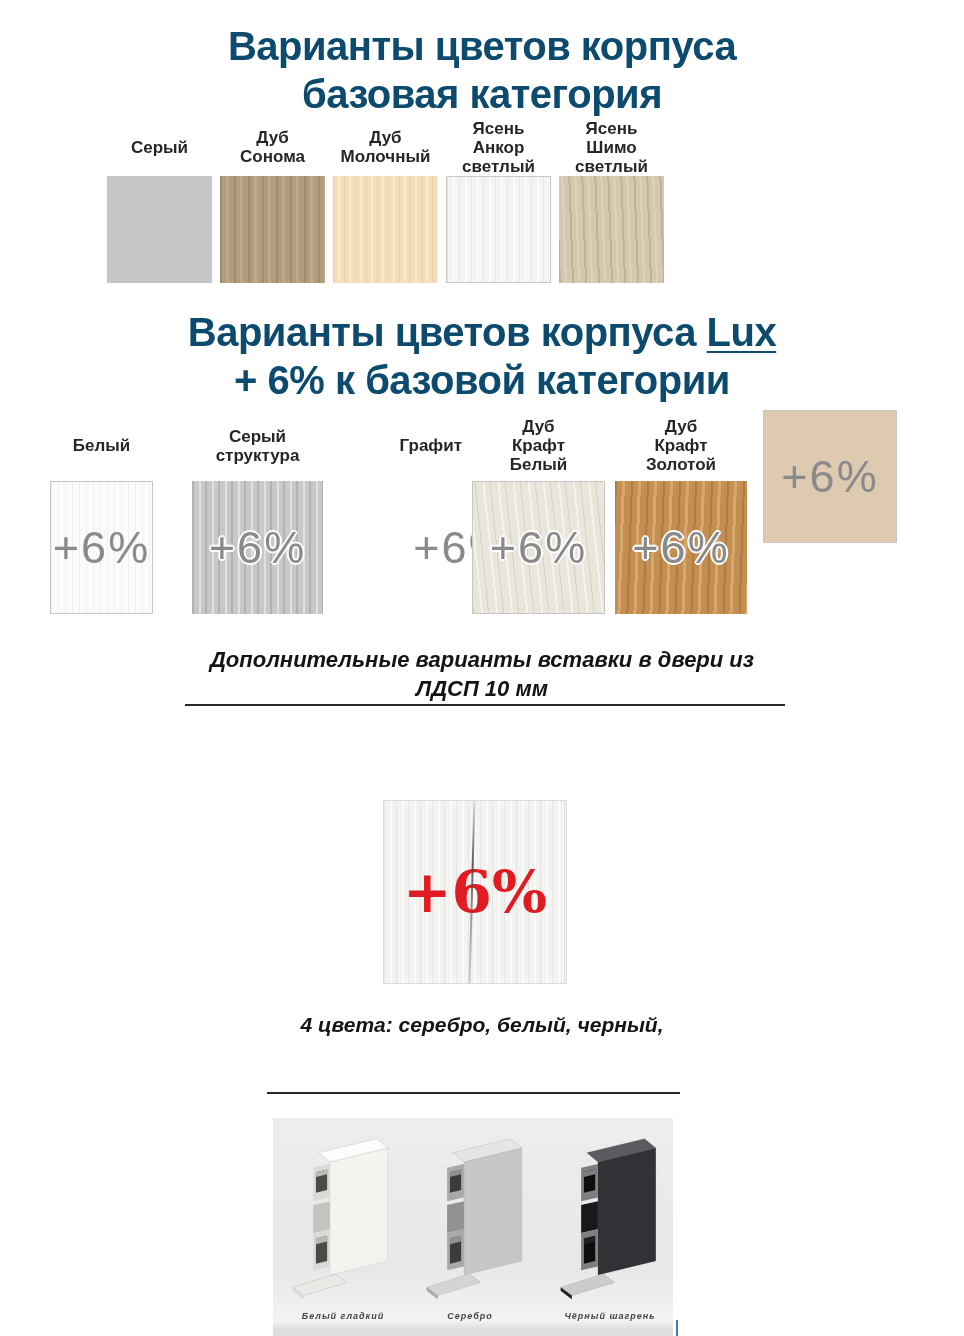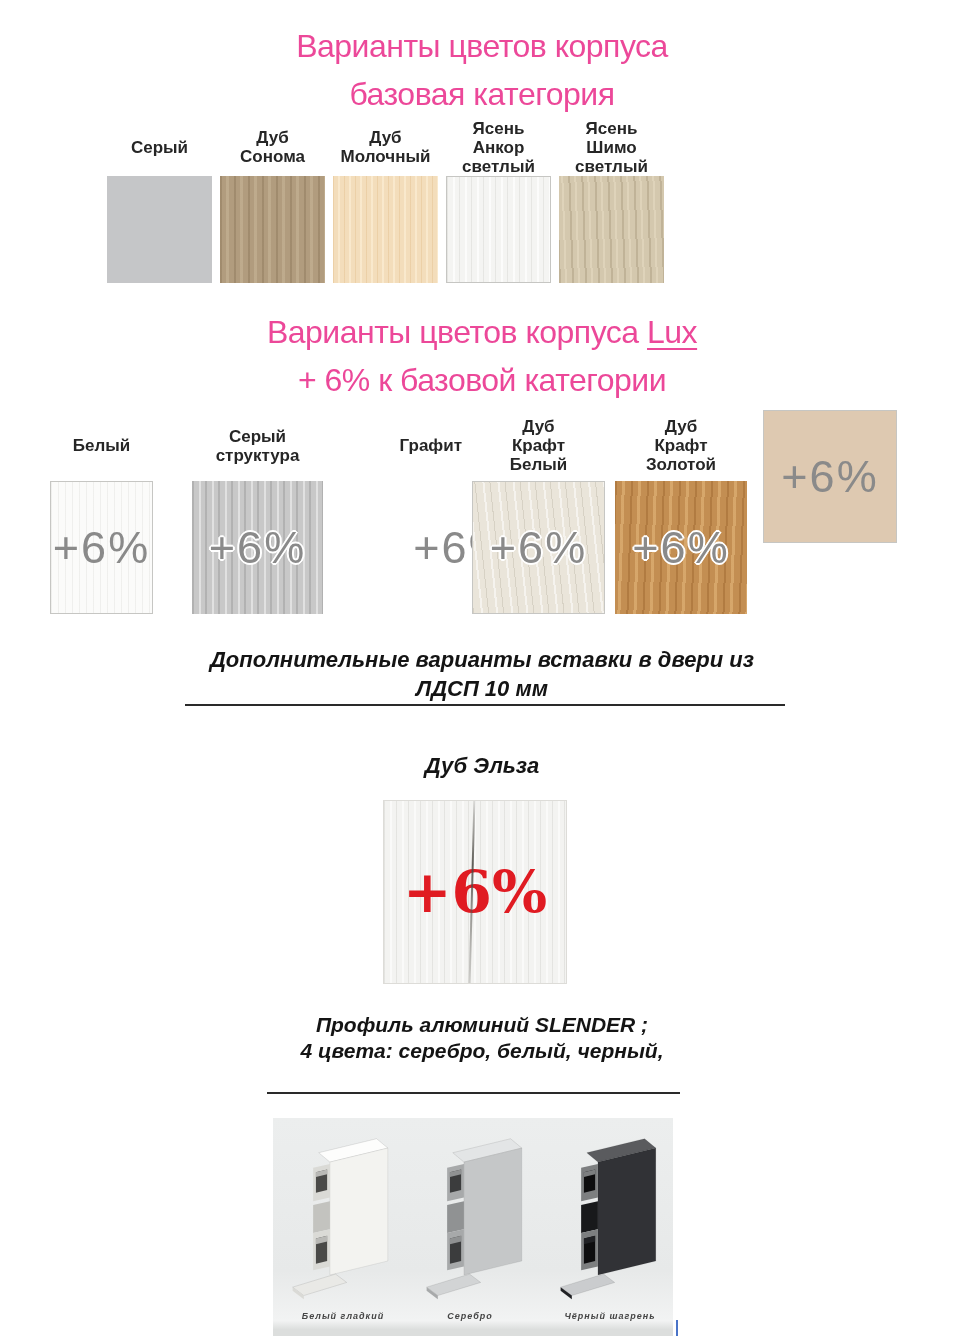--- a/index.html
+++ b/index.html
@@ -4,22 +4,22 @@
 <style>
   html,body{margin:0;padding:0;background:#ffffff;}
   .page{
     position:relative;width:964px;height:1336px;margin:0 auto;
     background:#ffffff;overflow:hidden;
     font-family:"Liberation Sans", sans-serif;color:#222;
   }
   
   .big-title{
     position:absolute;left:0;width:100%;text-align:center;
-    font-weight:400;font-size:32px;line-height:48px;letter-spacing:-0.5px;
-    color:#ec4899;
+    font-weight:700;font-size:40px;line-height:48px;letter-spacing:-0.5px;
+    color:#0c4a6e;
   }
   .big-title .u{ text-decoration:underline;text-decoration-thickness:2px;text-underline-offset:5px; }
   
   .swatch-row{position:absolute;display:flex;}
   .cell{display:flex;flex-direction:column;}
   .label-zone{display:flex;align-items:center;justify-content:center;text-align:center;}
   .swatch-label{
     white-space:pre-line;font-size:17px;line-height:19px;font-weight:700;color:#262626;
   }
   .swatch{position:relative;box-sizing:border-box;}
@@ -191,28 +191,26 @@
       </div>
     </div>
   </div>
 
   <div class="mid-heading" style="top:645px;">
     <div>Дополнительные варианты вставки в двери из</div>
     <div>ЛДСП 10 мм</div>
   </div>
   <div class="rule" style="top:704px;left:185px;width:600px;"></div>
 
-  <div class="mid-heading" style="top:751px;">Дуб Эльза</div>
 
   <div class="swatch tx-elza elza-swatch" style="top: 800px; left: 383px; width: 184px; height: 184px; background-color: rgb(243, 243, 241);">
     <span class="pct-red">+6%</span>
   </div>
 
   <div class="mid-heading" style="top:1012px;font-size:21px;line-height:26px;">
-    <div>Профиль алюминий SLENDER ;</div>
     <div>4 цвета: серебро, белый, черный,</div>
   </div>
   <div class="rule" style="top:1092px;left:267px;width:413px;"></div>
 
   <div class="photo" style="top:1118px;left:273px;width:400px;height:218px;">
 
     <div class="profile p-white" style="left:14px;">
       <svg viewBox="0 0 120 190">
         <polygon points="34,24 96,9 108,19 46,34" fill="var(--top)" stroke="rgba(0,0,0,.10)"></polygon>
         <polygon points="46,34 108,19 108,140 46,155" fill="var(--face)" stroke="rgba(0,0,0,.08)"></polygon>

